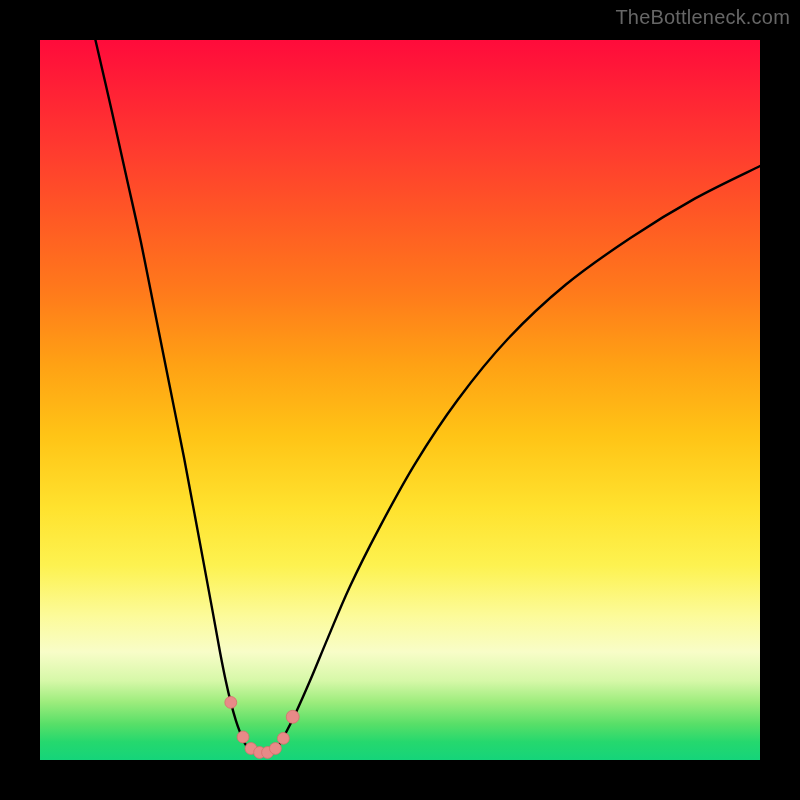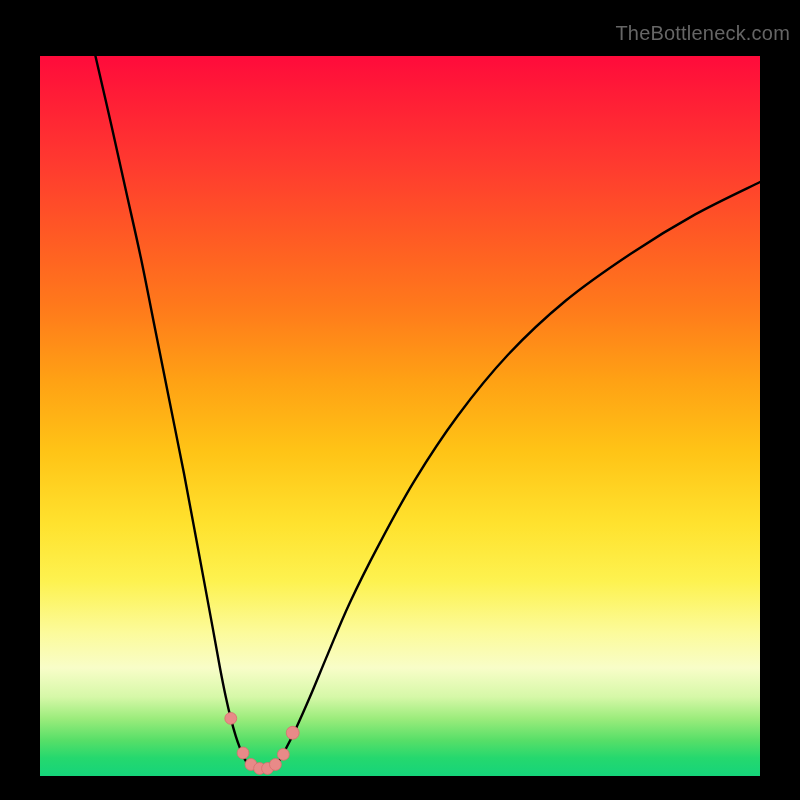--- a/index.html
+++ b/index.html
@@ -6,21 +6,21 @@
     margin: 0;
     padding: 0;
     width: 800px;
     height: 800px;
     background: #000;
     font-family: Arial, Helvetica, sans-serif;
   }
   .frame {
     position: absolute;
     left: 0;
-    top: 16px;
+    top: 0;
     width: 800px;
     height: 560px;
     background: #000;
     text-decoration: underline;
   }
   .plot-area {
     position: absolute;
     left: 40px;
     top: 40px;
     width: 720px;

